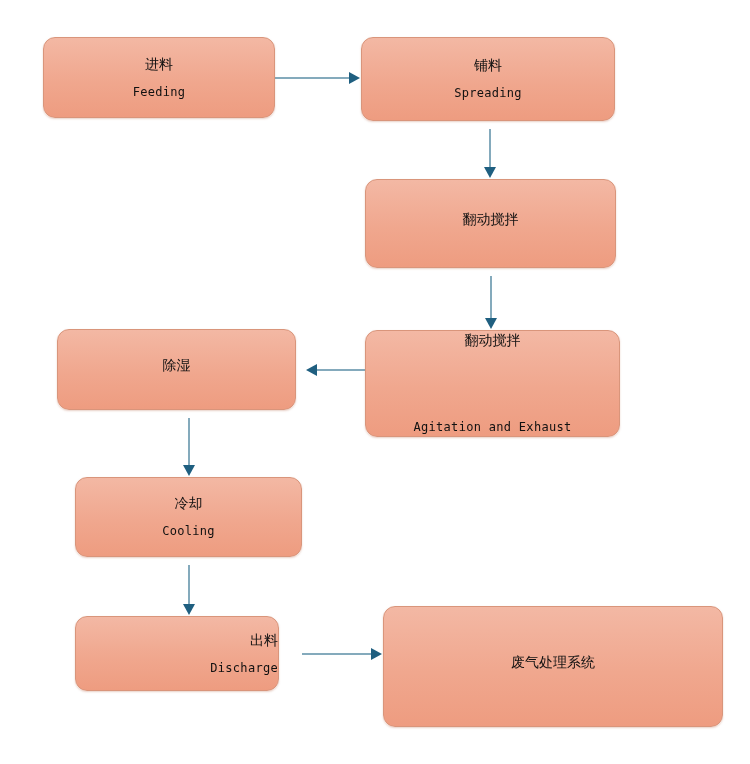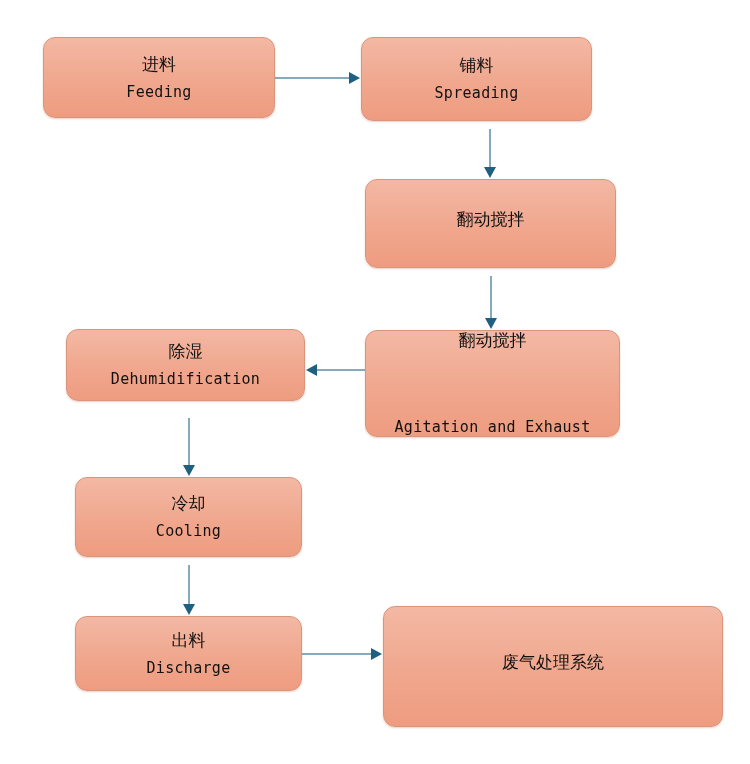--- a/index.html
+++ b/index.html
@@ -9,22 +9,22 @@
     position: absolute;
     box-sizing: border-box;
     border: 1px solid #d9957b;
     border-radius: 12px;
     background: linear-gradient(to bottom, #f3b8a4 0%, #f0a78e 55%, #ee9c80 100%);
     box-shadow: 0 1px 2px rgba(190,120,95,0.35);
     display: flex; flex-direction: column; align-items: center; justify-content: center;
     color: #111;
     text-align: center;
   }
-  .zh { font-family: Liberation Serif, serif; font-size: 17px; line-height: 20px; margin-bottom: 8px; }
-  .en { font-family: "DejaVu Sans Mono", "Liberation Mono", monospace; font-size: 15px; line-height: 18px; letter-spacing: 0.3px; }
+  .zh { font-family: Liberation Serif, serif; font-size: 14px; line-height: 20px; margin-bottom: 8px; }
+  .en { font-family: "DejaVu Sans Mono", "Liberation Mono", monospace; font-size: 12px; line-height: 18px; letter-spacing: 0.3px; }
   svg.edges { position: absolute; left: 0; top: 0; width: 750px; height: 764px; pointer-events: none; }
 </style>
 </head>
 <body>
 
 <svg class="edges" xmlns="http://www.w3.org/2000/svg">
   <g id="edge-layer">
       <line x1="275" y1="78" x2="349" y2="78" stroke="#5b8ea6" stroke-width="1.5"></line>
       <polygon points="360,78 349,72 349,84" fill="#1f5f80"></polygon>
       <line x1="490" y1="129" x2="490" y2="167" stroke="#5b8ea6" stroke-width="1.5"></line>
@@ -40,44 +40,43 @@
       <line x1="302" y1="654" x2="371" y2="654" stroke="#5b8ea6" stroke-width="1.5"></line>
       <polygon points="382,654 371,648 371,660" fill="#1f5f80"></polygon>
     </g>
 </svg>
 
 <div class="node" id="n-feeding" style="left:43px; top:37px; width:232px; height:81px;">
   <div class="zh">进料</div>
   <div class="en">Feeding</div>
 </div>
 
-<div class="node" id="n-spreading" style="left:361px; top:37px; width:231px; height:84px;">
+<div class="node" id="n-spreading" style="left:361px; top:37px; width:254px; height:84px;">
   <div class="zh">铺料</div>
   <div class="en">Spreading</div>
 </div>
 
 <div class="node" id="n-heating" style="left:365px; top:179px; width:251px; height:89px;">
   <div class="zh">翻动搅拌</div>
 </div>
 
 <div class="node" id="n-agitation" style="left:365px; top:330px; width:255px; height:107px;justify-content:space-between;">
   <div class="zh">翻动搅拌</div>
   <div class="en">Agitation and Exhaust</div>
 </div>
 
-<div class="node" id="n-dehumid" style="left:66px; top:329px; width:239px; height:72px;">
+<div class="node" id="n-dehumid" style="left:57px; top:329px; width:239px; height:81px;">
   <div class="zh">除湿</div>
-  <div class="en">Dehumidification</div>
 </div>
 
 <div class="node" id="n-cooling" style="left:75px; top:477px; width:227px; height:80px;">
   <div class="zh">冷却</div>
   <div class="en">Cooling</div>
 </div>
 
-<div class="node" id="n-discharge" style="left:75px; top:616px; width:227px; height:75px;">
+<div class="node" id="n-discharge" style="left:75px; top:616px; width:204px; height:75px;align-items:flex-end;">
   <div class="zh">出料</div>
   <div class="en">Discharge</div>
 </div>
 
 <div class="node" id="n-exhaust" style="left:383px; top:606px; width:340px; height:121px;">
   <div class="zh">废气处理系统</div>
 </div>
 
 </body></html>

